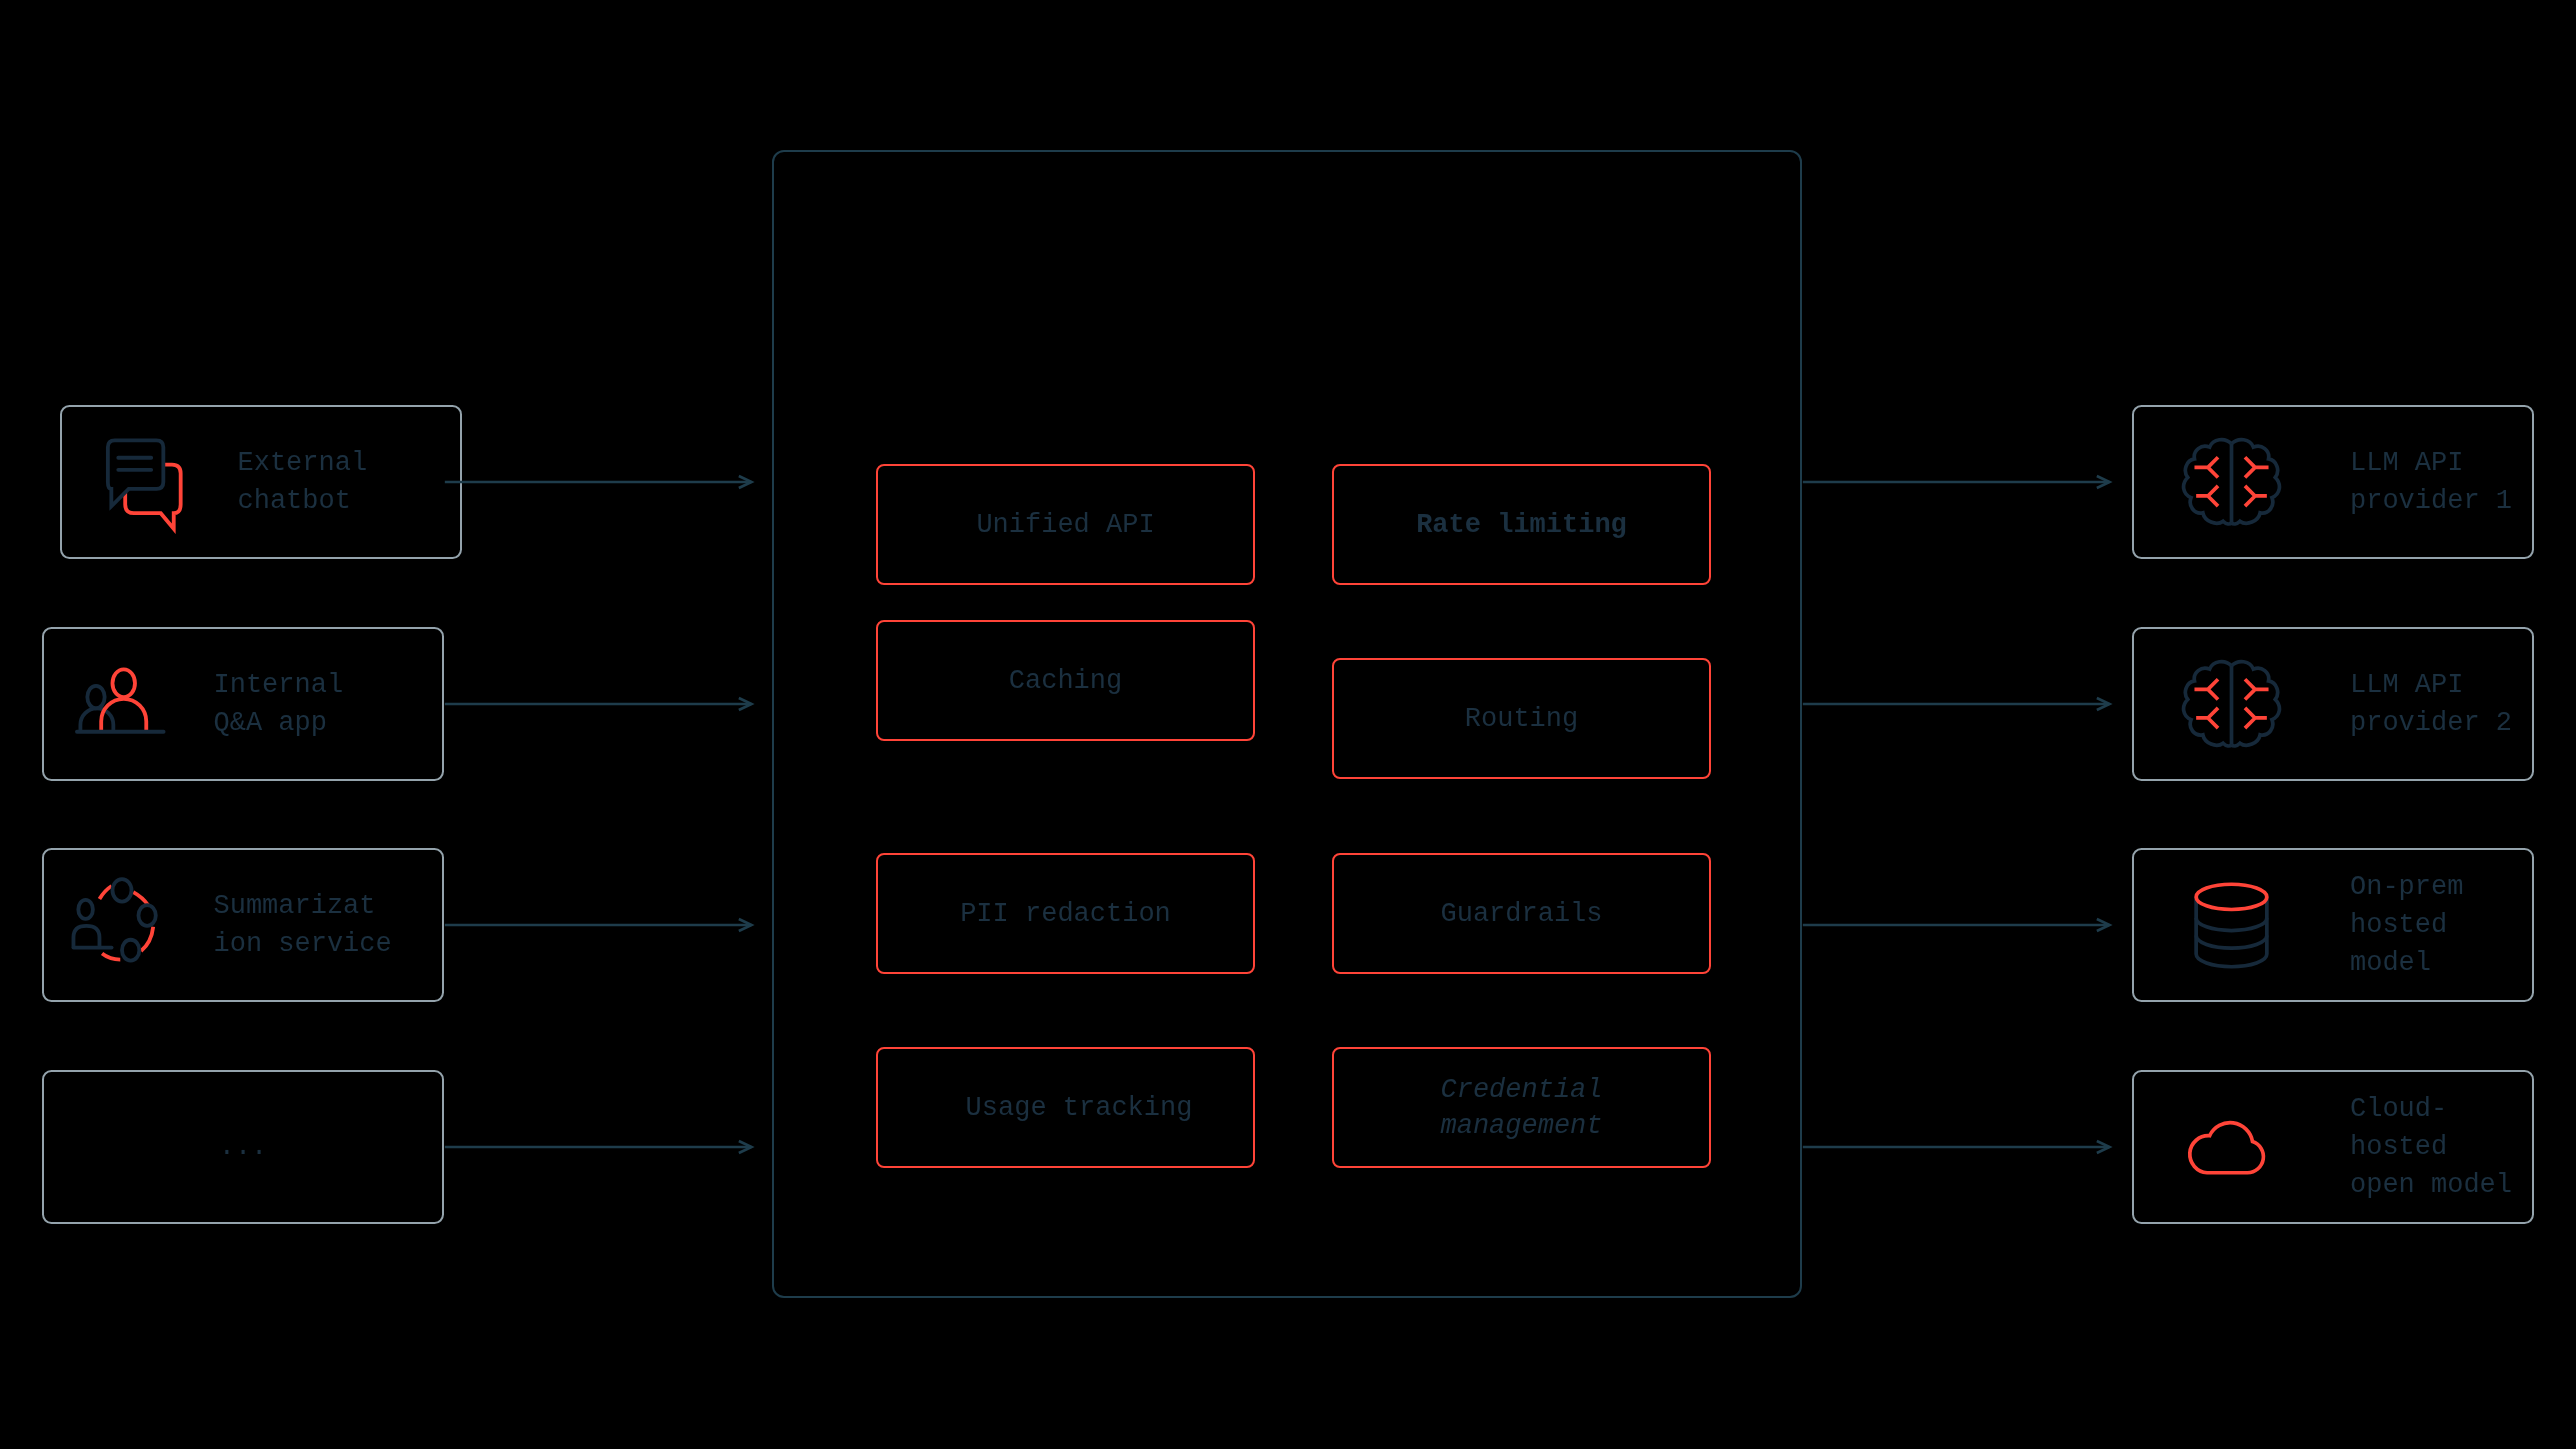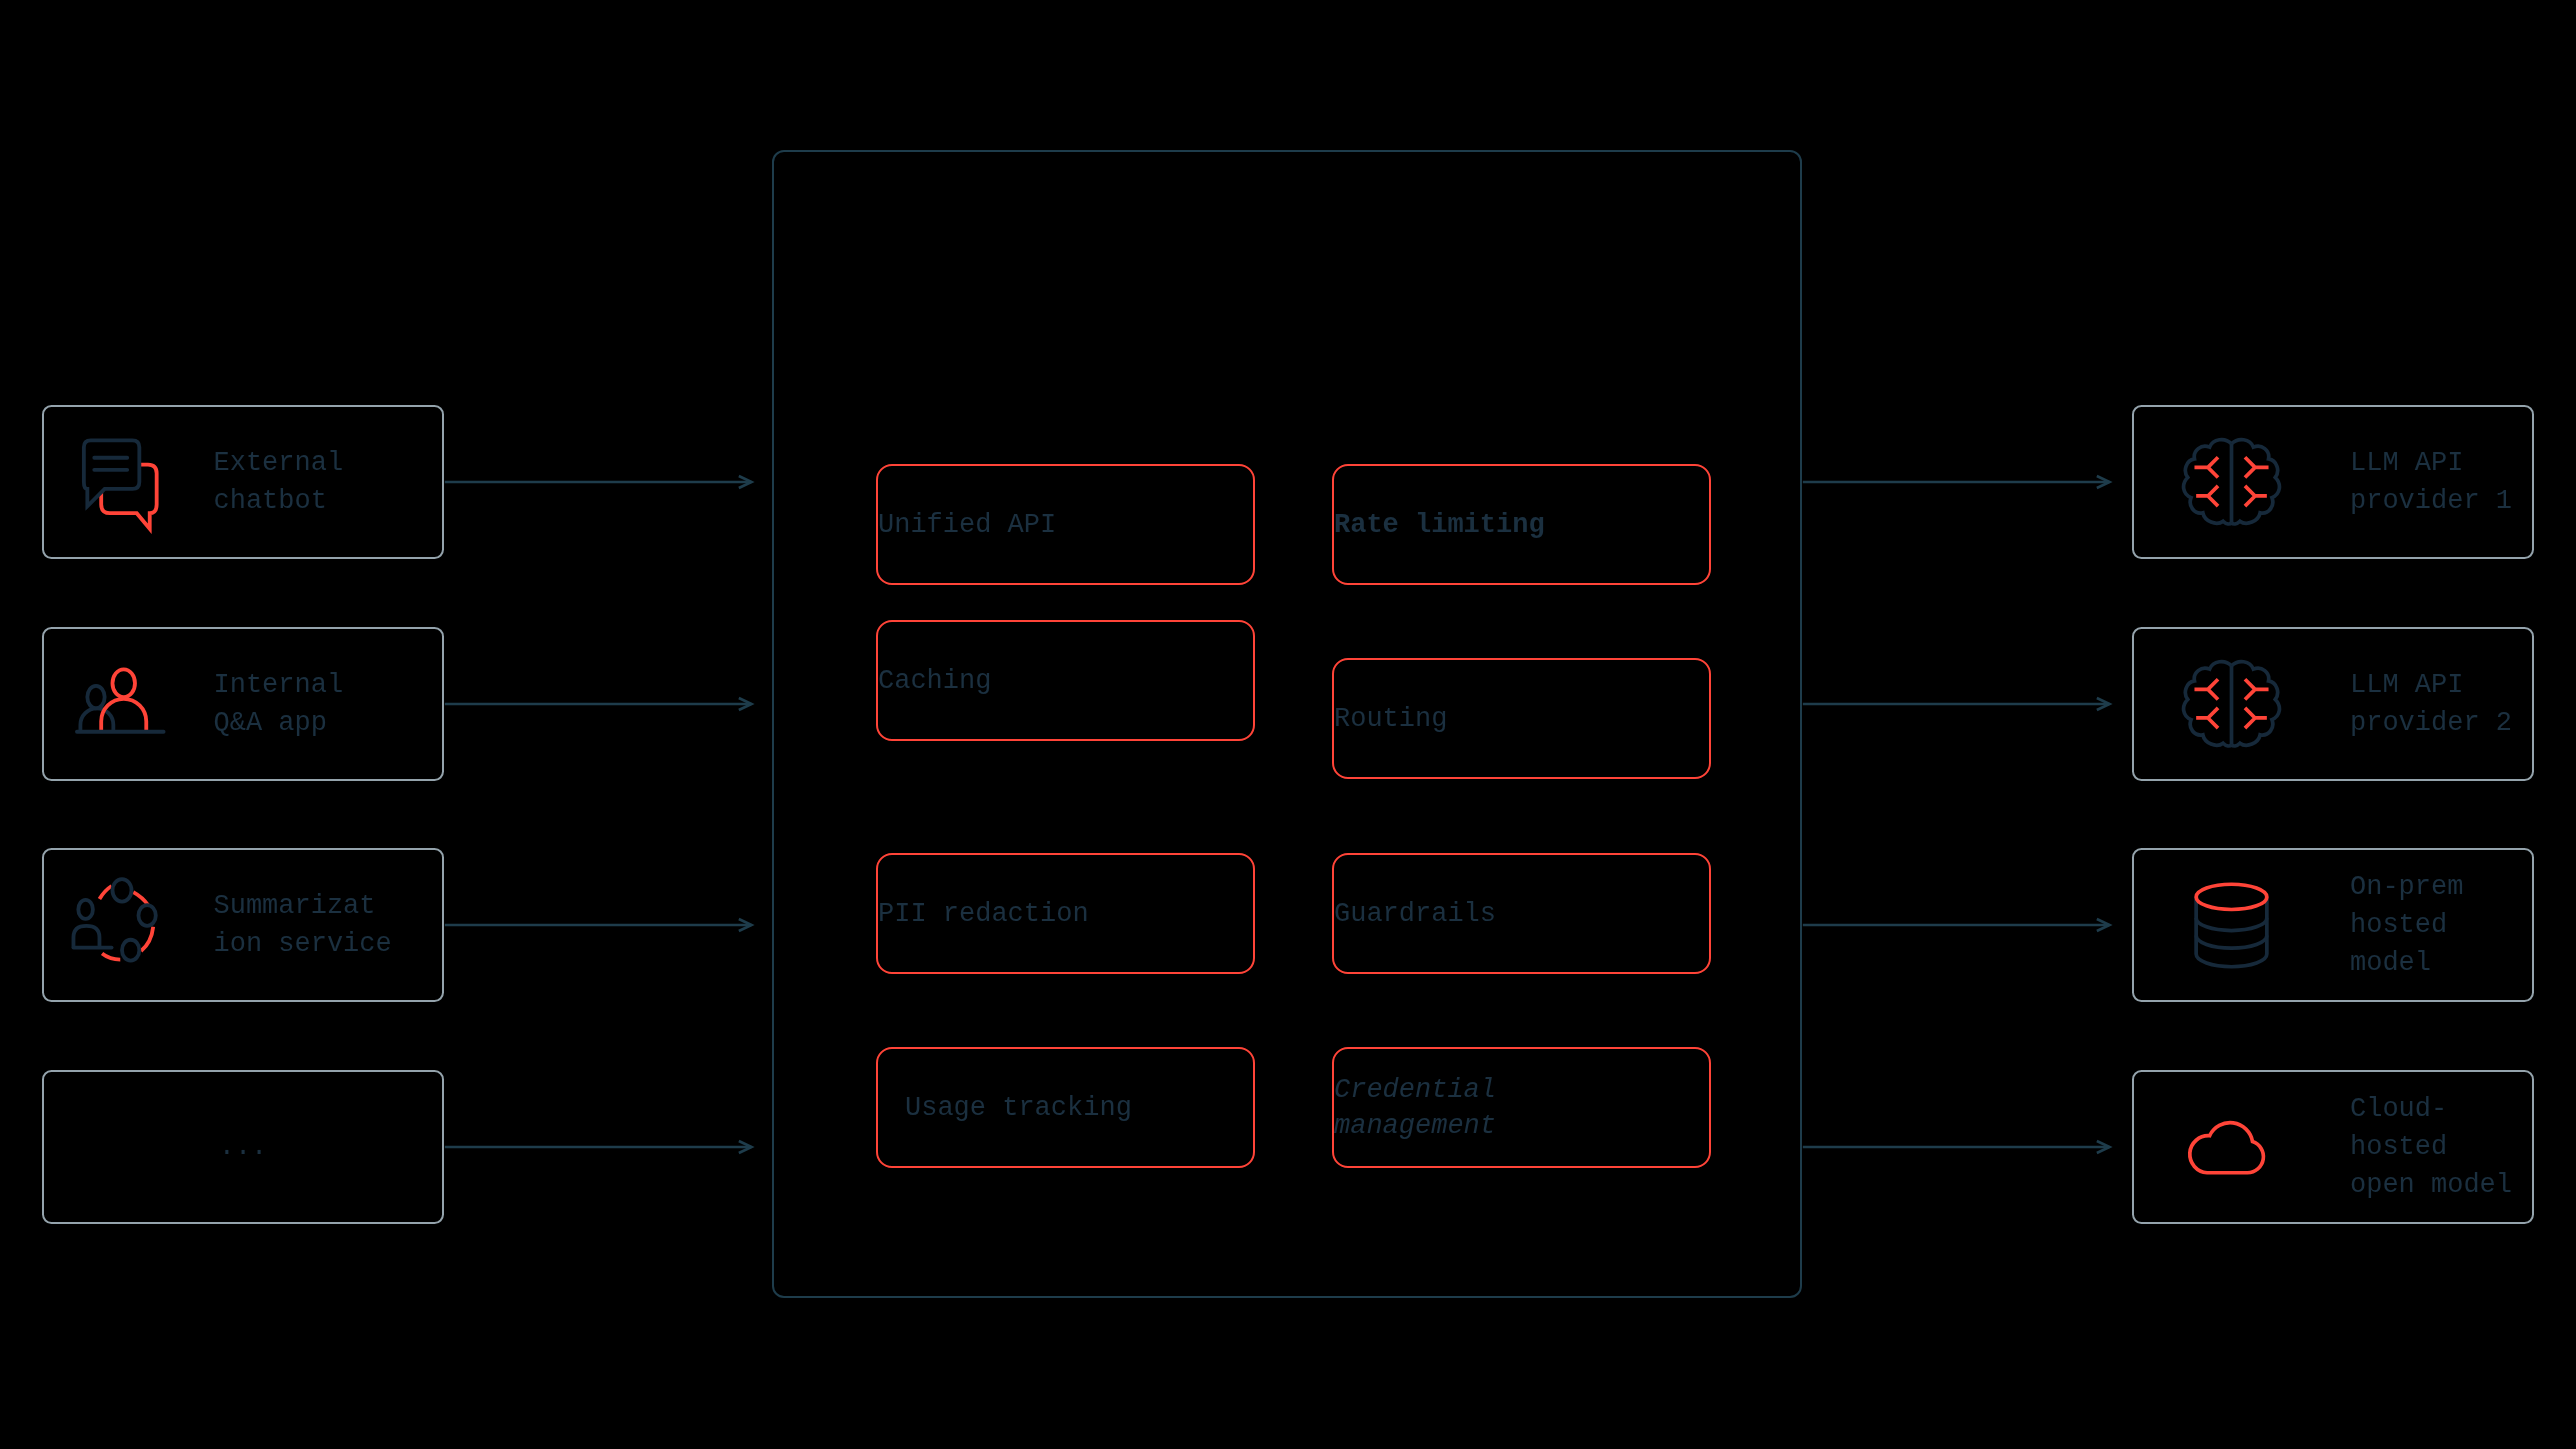--- a/index.html
+++ b/index.html
@@ -17,35 +17,35 @@
   .tgt .icon{width:101px;height:101px;margin-left:47px;}
   .src .label{margin-left:40px;}
   .tgt .label{margin-left:68px;}
   .label{
     color:#1b3040;font-size:27px;line-height:38px;white-space:pre-line;
   }
   .endpoint.centered{justify-content:center;}
   .endpoint.centered .label{margin:0;}
 
   
-  #src0{left:42px;top:405px;}  #src1{left:42px;top:627px;}
+  #src0{left:60px;top:405px;padding-left:6px;}  #src1{left:42px;top:627px;}
   #src2{left:42px;top:848px;} #src3{left:42px;top:1070px;}
   #tgt0{left:2132px;top:405px;} #tgt1{left:2132px;top:627px;}
   #tgt2{left:2132px;top:848px;align-items:center;} #tgt3{left:2132px;top:1070px;}
 
   
   .gateway{
     position:absolute;left:772px;top:150px;width:1030px;height:1148px;
     box-sizing:border-box;border:2.7px solid #1e3c4b;border-radius:12px;
     background:#000;
   }
   .feature{
     position:absolute;width:379px;height:121px;box-sizing:border-box;
-    border:2.7px solid #ff4438;border-radius:16px;background:#000;
-    display:flex;align-items:center;text-align:center;
+    border:2.7px solid #ff4438;border-radius:8px;background:#000;
+    display:flex;align-items:center;justify-content:center;text-align:center;
   }
   .feature .label{line-height:36px;}
   #feat0{left:876px;top:464px;}  #feat1{left:1332px;top:464px;font-weight:bold;}
   #feat2{left:876px;top:620px;}  #feat3{left:1332px;top:658px;}
   #feat4{left:876px;top:853px;} #feat5{left:1332px;top:853px;}
   #feat6{left:876px;top:1047px;padding-left:27px;} #feat7{left:1332px;top:1047px;font-style:italic;}
 
   
   .arrow{position:absolute;width:311px;height:16px;}
   .aL0{left:444px;top:474px;}  .aL1{left:444px;top:696px;}

